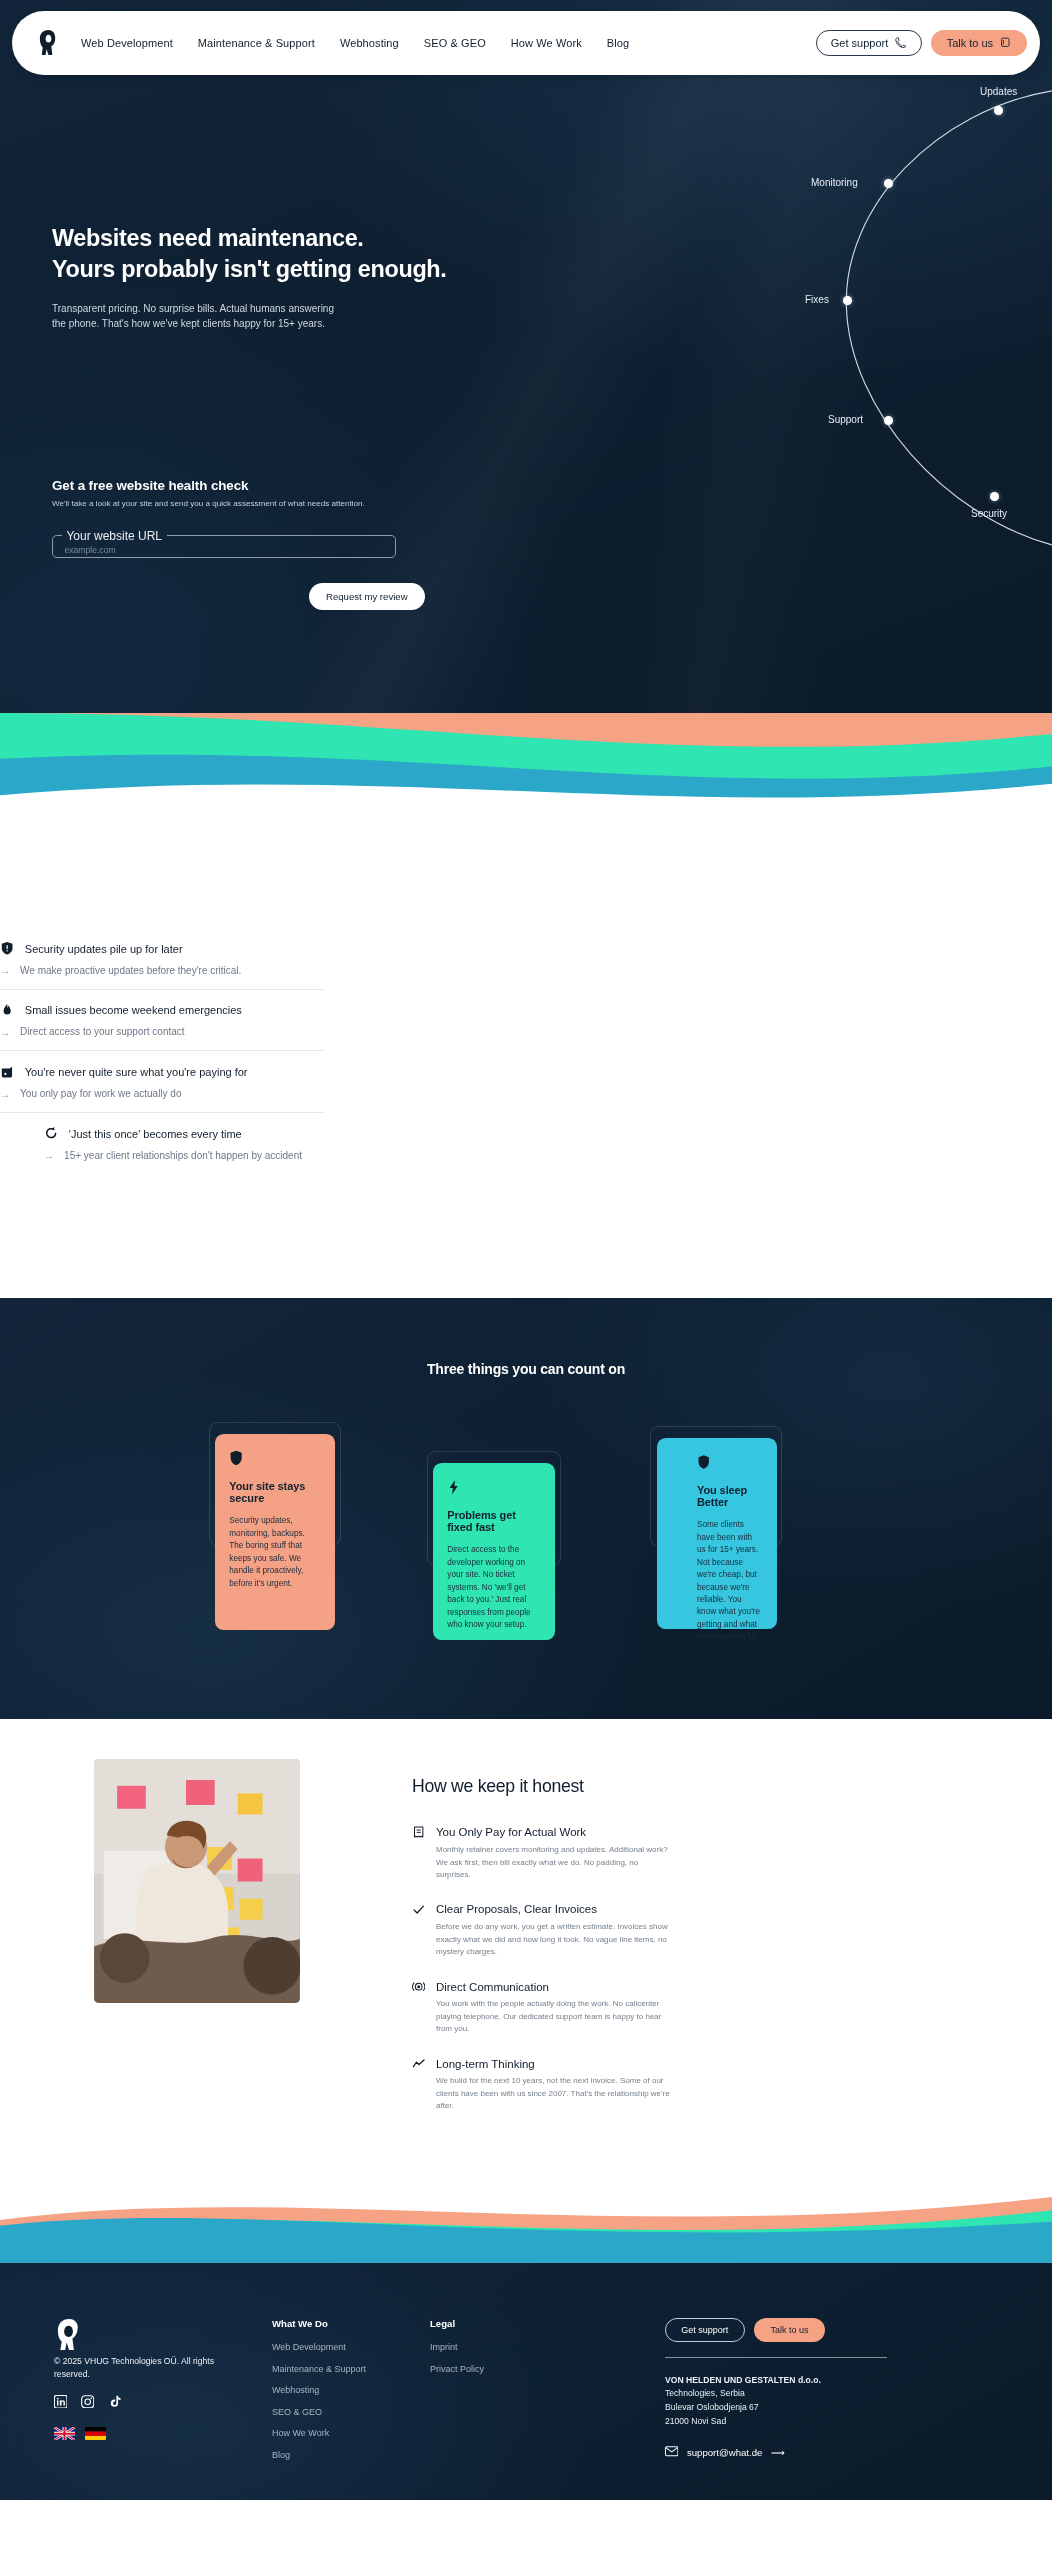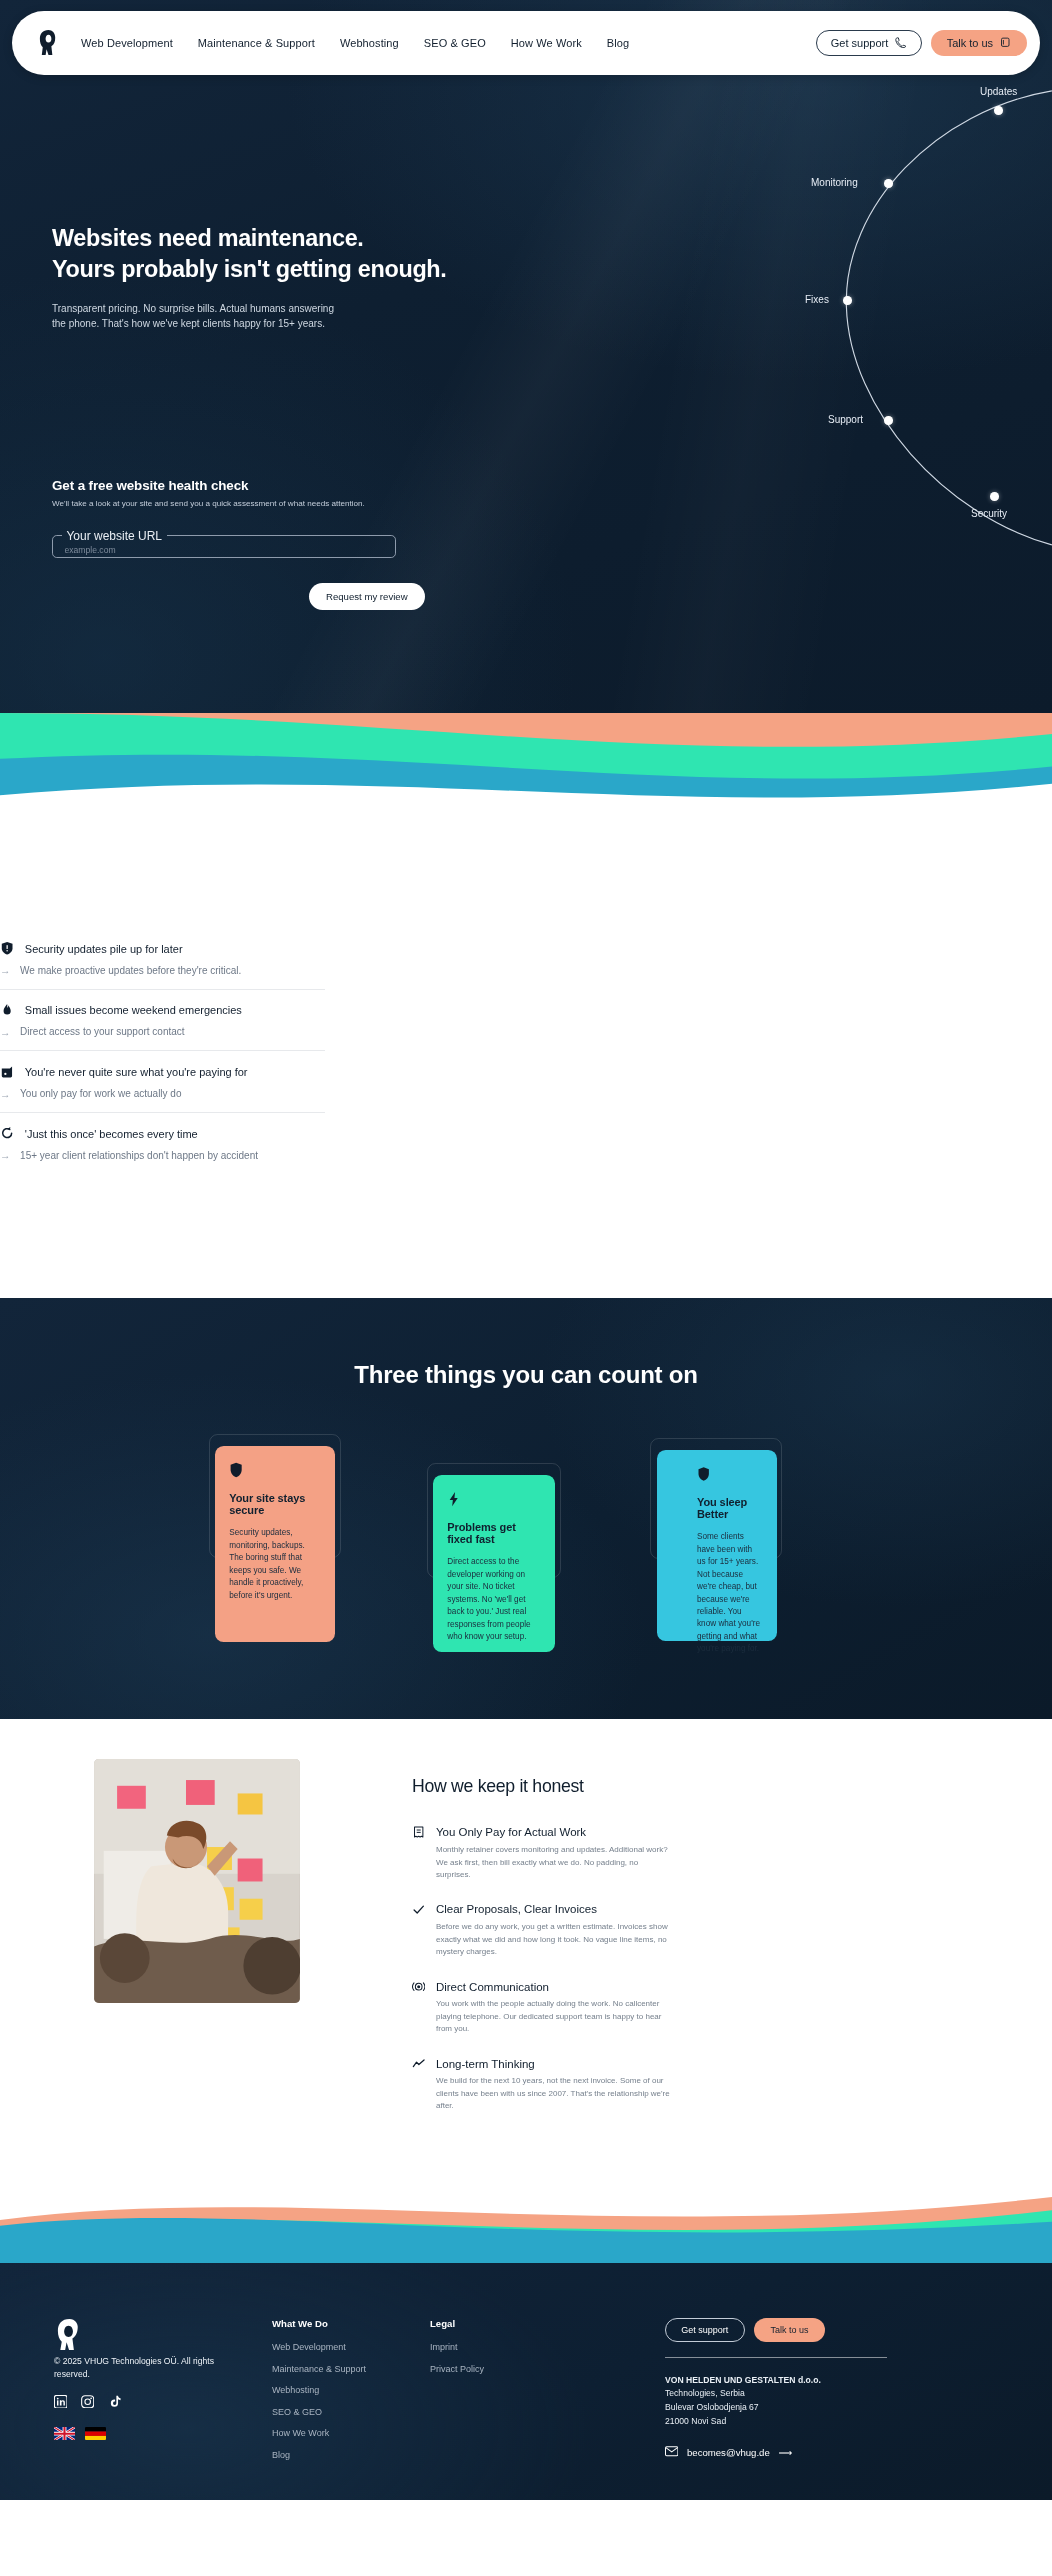--- a/index.html
+++ b/index.html
@@ -87,37 +87,37 @@
   .waveband{position:relative;height:110px;line-height:0;background:#fff;}
 
   
   .approach{background:#fff;padding:86px 0 0 0;display:flex;}
   .approach-left{width:536px;padding-left:84px;padding-top:92px;}
   .appr-title{display:flex;gap:13.4px;align-items:flex-start;}
   .bar{width:6.7px;height:44px;background:#0e1d2c;flex:0 0 auto;margin-top:2.9px;}
   .appr-title h2{font-size:18px;font-weight:400;line-height:1.35;color:#101e2d;letter-spacing:-0.2px;}
   .approach-right{width:421px;padding-right:96px;}
   .prob{padding:13.4px 0 12.4px 0;border-bottom:1px solid #e7e9ec;}
-  .prob:last-child{border-bottom:none;}
+  .prob:last-child{border-bottom:none;margin-left:44px;}
   .prob-head{display:flex;align-items:center;gap:10.5px;}
   .prob-head .pi{width:14.3px;height:14.3px;flex:0 0 auto;}
   .prob-head span{font-size:11px;color:#121f2e;}
   .prob-ans{display:flex;align-items:center;gap:9.6px;margin-top:8.6px;color:#6d7887;font-size:10px;}
   .arrw{color:#9aa4b1;font-size:10.5px;}
 
   
   .three{
     position:relative;padding:63px 0 0 0;height:421px;
     background:
       radial-gradient(670px 402px at 20% 80%, rgba(30,60,86,.5), rgba(0,0,0,0) 65%),
       radial-gradient(574px 363px at 85% 20%, rgba(28,56,80,.45), rgba(0,0,0,0) 62%),
       linear-gradient(150deg,#12253a 0%,#0d1f31 55%,#0b1a29 100%);
     overflow:hidden;
   }
-  .three h2{text-align:center;color:#fff;font-size:24px;font-weight:600;letter-spacing:-0.2px;}
+  .three h2{text-align:center;color:#fff;font-size:14px;font-weight:600;letter-spacing:-0.2px;}
   .cards{position:relative;margin-top:40px;height:220px;}
   .card{position:absolute;border-radius:8.6px;padding:16.3px 14.3px 14.3px 14.3px;}
   .card .cicon{width:14.3px;height:16.3px;display:block;margin-bottom:13.4px;}
   .card h4{font-size:11px;font-weight:600;color:#10202f;margin-bottom:11.5px;letter-spacing:-0.1px;}
   .card p{font-size:8.2px;line-height:1.52;color:#1b2c3d;}
   .cghost{position:absolute;border:1px solid rgba(255,255,255,.13);border-radius:8.6px;}
   .c1{left:215px;top:17px;width:120px;height:196px;background:#f4a185;}
   .c1g{left:209px;top:5.7px;width:132px;height:124px;}
   .c2{left:433px;top:46px;width:122px;height:177px;background:#2fe5b1;}
   .c2g{left:427px;top:34px;width:134px;height:115px;}
@@ -549,21 +549,21 @@
           <div>Bulevar Oslobodjenja 67</div>
           <div>21000 Novi Sad</div>
         </div>
         <div class="fmail">
           <span>
             <svg viewBox="0 0 16 12" width="13.4" height="10.5">
                 <rect x=".6" y=".6" width="14.8" height="10.8" rx="1.4" fill="none" stroke="#fff" stroke-width="1.2"></rect>
                 <path d="M1 1.6 L8 6.8 L15 1.6" fill="none" stroke="#fff" stroke-width="1.2"></path>
               </svg>
           </span>
-          <span>becomes@vhug.de</span>
+          <span>support@what.de</span>
           <span>⟶</span>
         </div>
       </div>
 
     </div>
   </footer>
 
 </div>
 
 

